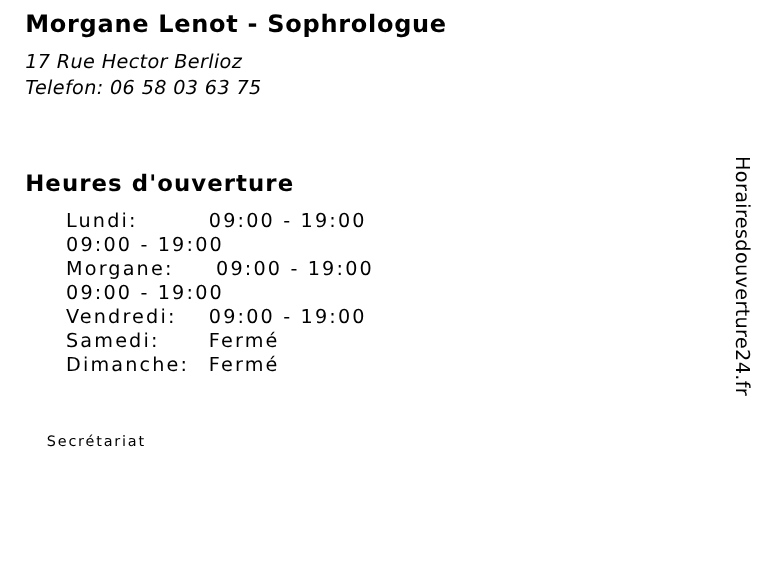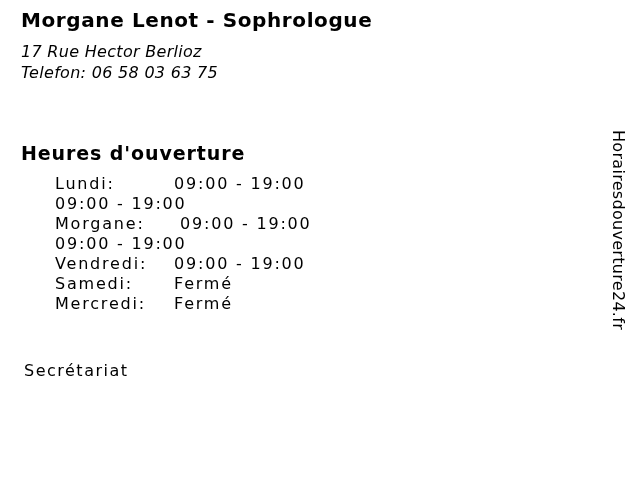--- a/index.html
+++ b/index.html
@@ -64,23 +64,23 @@
     white-space: nowrap;
   }
   .hours-row .day {
     width: 119px;
     flex: 0 0 119px;
   }
   
   .hours-row:nth-child(3) .time { margin-left: 6px; }
   .info-text {
     position: absolute;
-    left: 24px;
+    left: 39px;
     top: 361px;
-    font-size: 16px;
+    font-size: 12px;
     letter-spacing: 1.5px;
     white-space: nowrap;
   }
   .watermark {
     position: absolute;
     left: 609px;
     top: 130px;
     writing-mode: vertical-rl;
     font-size: 16px;
     letter-spacing: 0.3px;
@@ -118,21 +118,21 @@
     </div>
     <div class="hours-row">
       <span class="day">Vendredi:</span>
       <span class="time">09:00 - 19:00</span>
     </div>
     <div class="hours-row">
       <span class="day">Samedi:</span>
       <span class="time">Fermé</span>
     </div>
     <div class="hours-row">
-      <span class="day">Mercredi:</span>
+      <span class="day">Dimanche:</span>
       <span class="time">Fermé</span>
     </div>
   </div>
 
 
   <div class="info-text">Secrétariat</div>
 
   <div class="watermark">Horairesdouverture24.fr</div>
 
 </div>

